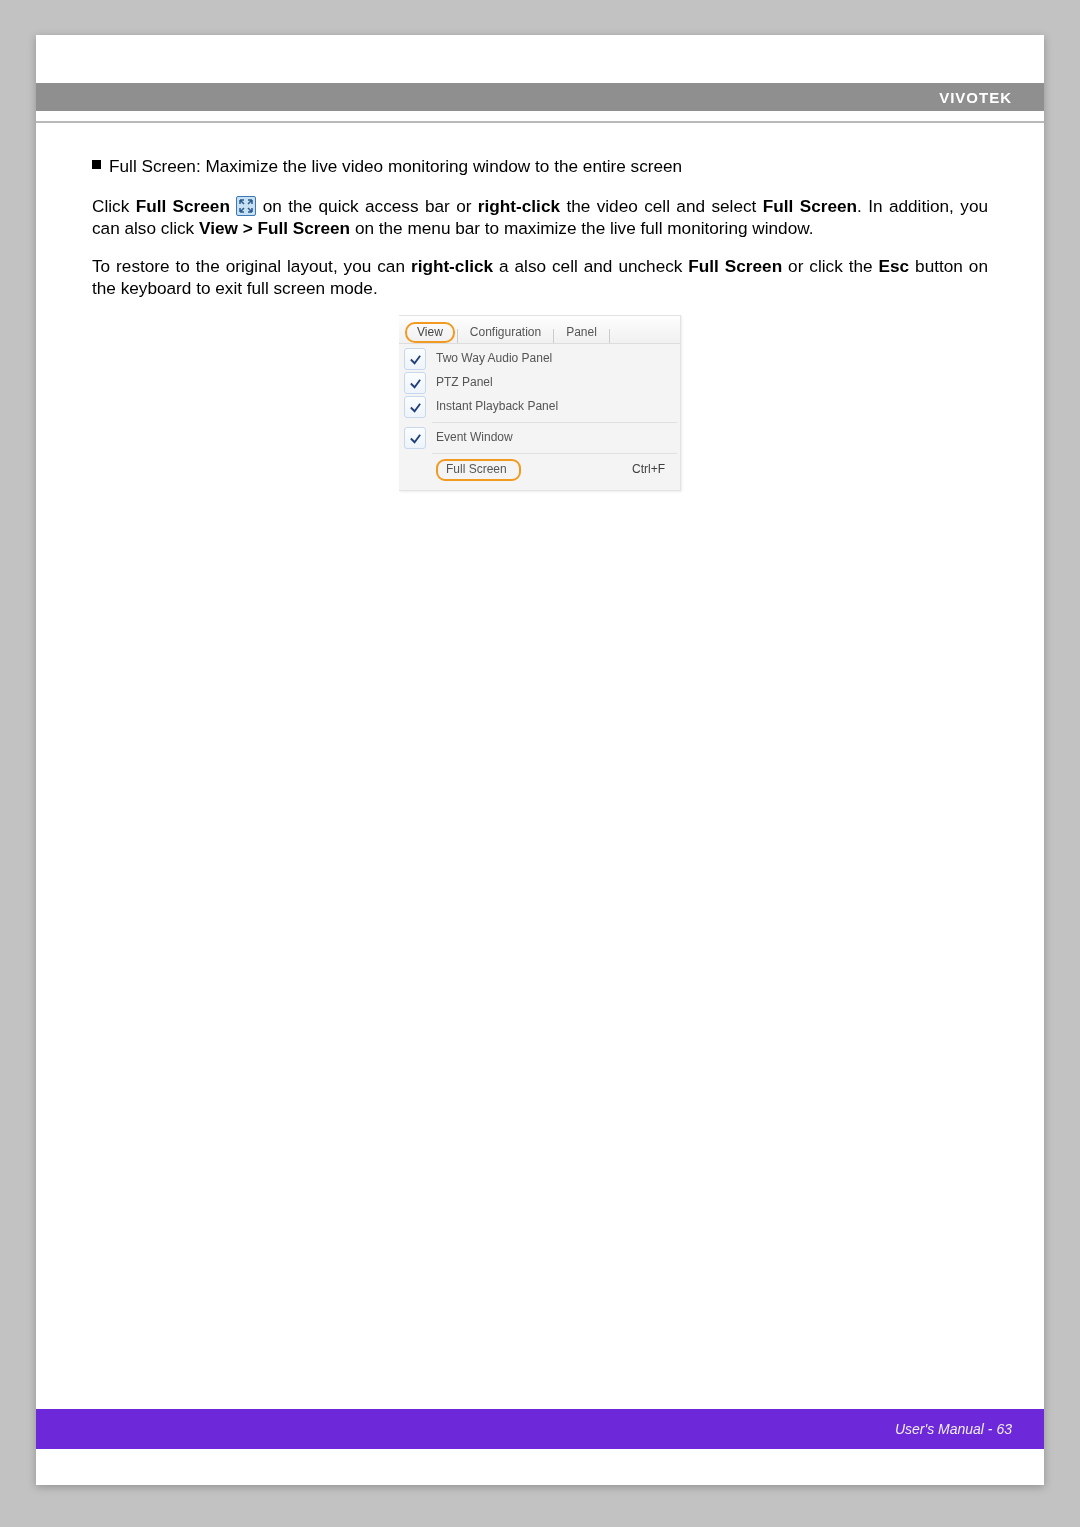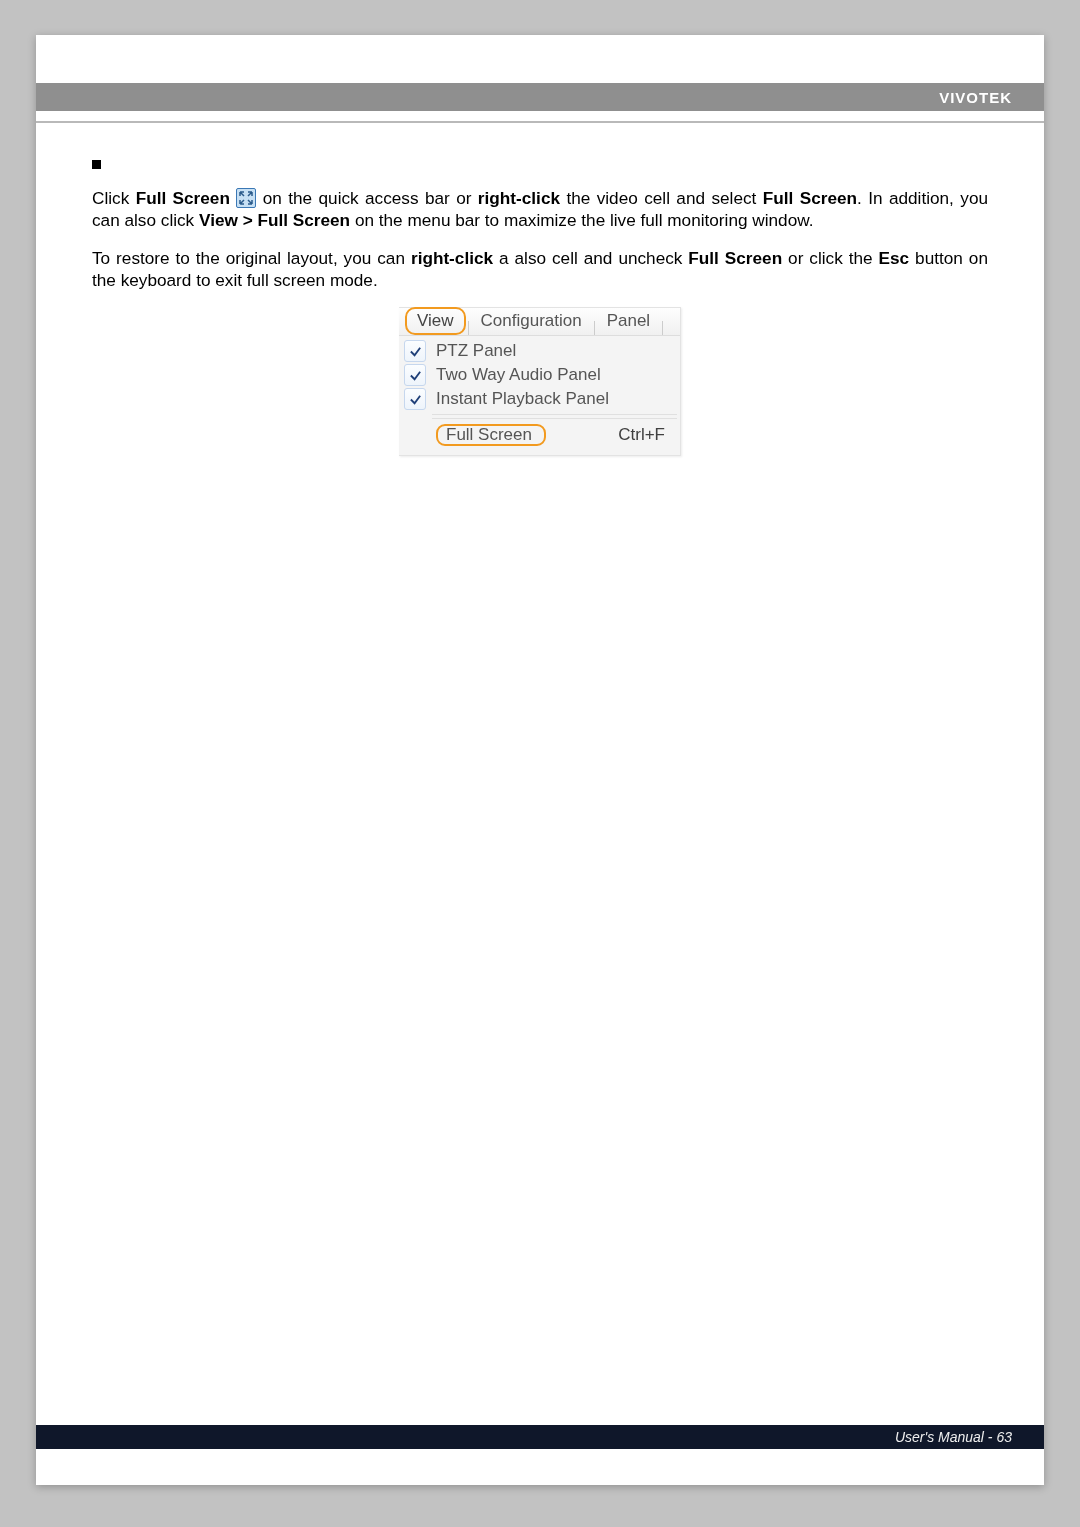--- a/index.html
+++ b/index.html
@@ -100,21 +100,21 @@
     .bold { font-weight: bold; }
 
     .menu-figure {
       width: 282px;
       margin: 2px auto 0;
       background: #f4f4f4;
       border: 1px solid #e3e3e3;
       border-left: none;
       box-shadow: 1px 1px 2px rgba(0,0,0,0.08);
       font-family: "Segoe UI", Tahoma, sans-serif;
-      font-size: 17px;
+      font-size: 12px;
       color: #444;
     }
     .menu-tabs {
       display: flex;
       align-items: flex-end;
       padding: 4px 6px 0 6px;
       gap: 2px;
       background: linear-gradient(#fefefe, #f0f0f0);
       height: 28px;
       border-bottom: 1px solid #ddd;
@@ -188,22 +188,22 @@
       display: flex;
       align-items: center;
       margin-left: 2px;
     }
 
     .footer-bar {
       position: absolute;
       bottom: 36px;
       left: 0;
       right: 0;
-      height: 24px;
-      background: #0f172a;
+      height: 40px;
+      background: #6d28d9;
       display: flex;
       justify-content: flex-end;
       align-items: center;
       padding-right: 32px;
     }
     .footer-text {
       color: #eee;
       font-style: italic;
       font-size: 14px;
     }
@@ -215,20 +215,21 @@
 
   <div class="header-bar">
     <span class="brand">VIVOTEK</span>
   </div>
   <div class="header-rule"></div>
 
   <div class="content">
 
     <div class="bullet-line">
       <span class="square-bullet"></span>
+      <span>Full Screen: Maximize the live video monitoring window to the entire screen</span>
     </div>
 
     <p class="para justify">
       <span>Click </span><span class="bold">Full Screen</span><span> </span><span class="inline-icon"><svg viewBox="0 0 14 14">
             <path d="M1 1 L5 1 M1 1 L1 5 M1 1 L5 5 M13 1 L9 1 M13 1 L13 5 M13 1 L9 5 M1 13 L5 13 M1 13 L1 9 M1 13 L5 9 M13 13 L9 13 M13 13 L13 9 M13 13 L9 9" stroke="#2a5a8a" stroke-width="1.5" fill="none"></path>
           </svg></span><span> on the quick access bar or </span><span class="bold">right-click</span><span> the video cell and select </span><span class="bold">Full Screen</span><span>. In addition, you can also click </span><span class="bold">View &gt; Full Screen</span><span> on the menu bar to maximize the live full monitoring window.</span>
     </p>
 
     <p class="para justify">
       <span>To restore to the original layout, you can </span><span class="bold">right-click</span><span> a also cell and uncheck </span><span class="bold">Full Screen</span><span> or click the </span><span class="bold">Esc</span><span> button on the keyboard to exit full screen mode.</span>
@@ -243,39 +244,47 @@
         <span class="tab">Panel</span>
         <span class="tab-sep"></span>
       </div>
       <div class="menu-items">
         <div class="menu-row">
           <span class="check-col">
               <svg viewBox="0 0 14 14">
                 <path d="M2 7 L6 11 L12 3" stroke="#1f3f78" stroke-width="2" fill="none"></path>
               </svg>
             </span>
-          <span class="menu-label">PTZ Panel</span>
+          <span class="menu-label">Two Way Audio Panel</span>
         </div>
         <div class="menu-row">
           <span class="check-col">
               <svg viewBox="0 0 14 14">
                 <path d="M2 7 L6 11 L12 3" stroke="#1f3f78" stroke-width="2" fill="none"></path>
               </svg>
             </span>
-          <span class="menu-label">Two Way Audio Panel</span>
+          <span class="menu-label">PTZ Panel</span>
         </div>
         <div class="menu-row">
           <span class="check-col">
               <svg viewBox="0 0 14 14">
                 <path d="M2 7 L6 11 L12 3" stroke="#1f3f78" stroke-width="2" fill="none"></path>
               </svg>
             </span>
           <span class="menu-label">Instant Playback Panel</span>
         </div>
         <div class="menu-sep"></div>
+        <div class="menu-row">
+          <span class="check-col">
+              <svg viewBox="0 0 14 14">
+                <path d="M2 7 L6 11 L12 3" stroke="#1f3f78" stroke-width="2" fill="none"></path>
+              </svg>
+            </span>
+          <span class="menu-label">Event Window</span>
+        </div>
         <div class="menu-sep"></div>
         <div class="menu-row fullscreen-item">
           <span class="check-col-empty"></span>
           <span class="fullscreen-label-box">
               <span>Full Screen</span>
             </span>
           <span style="flex:1"></span>
           <span class="menu-shortcut">Ctrl+F</span>
         </div>
       </div>

